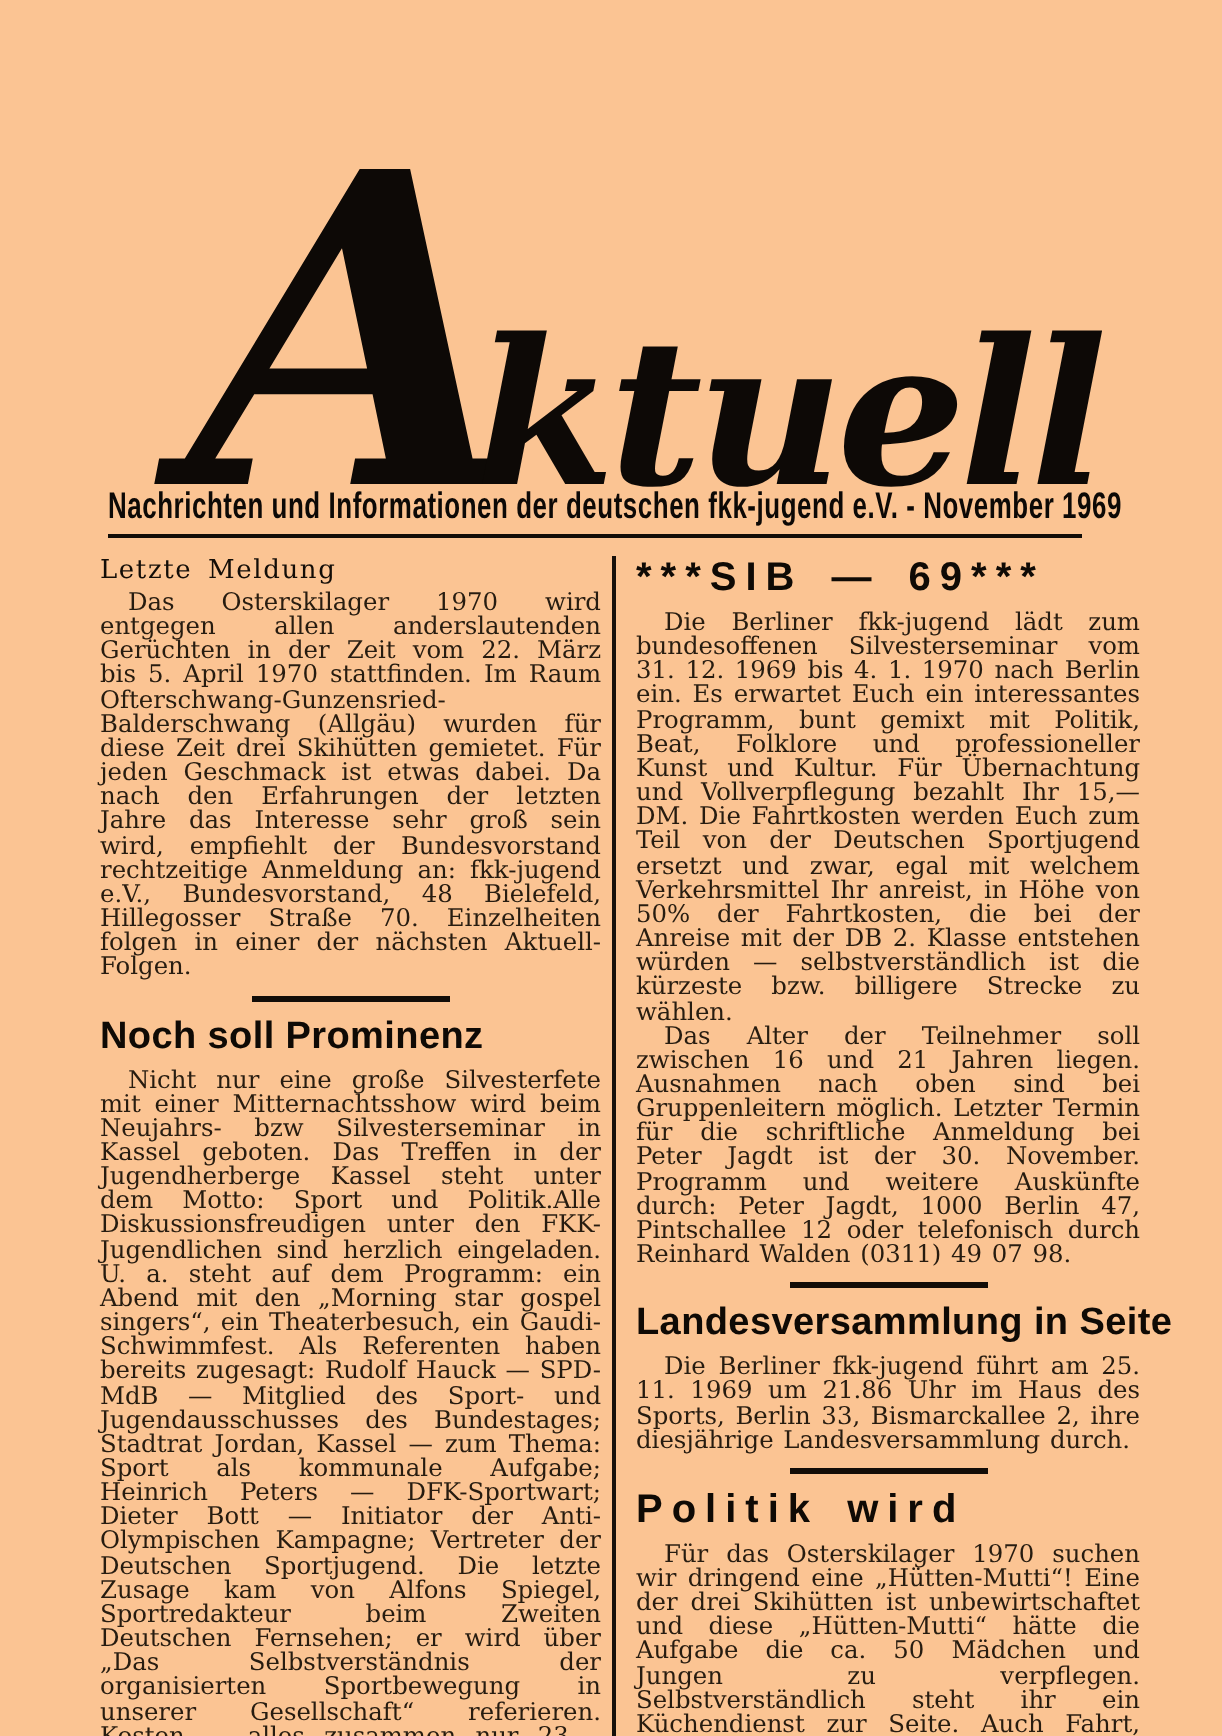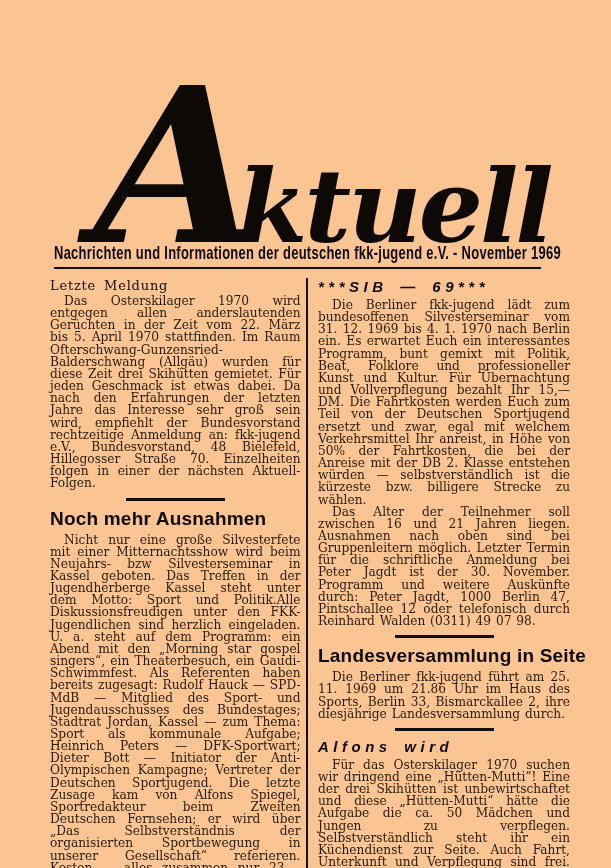--- a/index.html
+++ b/index.html
@@ -55,23 +55,23 @@
     color: #271c10; hyphens: auto;
     word-spacing: 1px;
   }
   .kicker {
     font-family: "DejaVu Serif", serif; font-weight: normal;
     font-size: 13px; letter-spacing: 0.8px; word-spacing: 3px;
     color: #130d07; margin: 0 0 2px 0;
   }
   h2 { margin: 0; color: #0f0a05; font-family: "Liberation Sans", sans-serif; }
   .caps-heading {
-    font-size: 15px; font-weight: bold;
+    font-size: 20px; font-weight: bold;
     letter-spacing: 4.5px; word-spacing: 4px;
-    margin: 0 0 4px 0; white-space: nowrap; font-style: italic;
+    margin: 0 0 4px 0; white-space: nowrap;
   }
   .marker-heading {
     font-size: 19px; font-weight: bold;
     letter-spacing: 0.2px; margin: 0 0 4px 0; white-space: nowrap;
   }
   .short-rule {
     width: 99px; height: 3px; background: #120d08;
     margin: 8px auto 7px auto;
   }
 </style>
@@ -88,32 +88,32 @@
       <span class="subtitle">Nachrichten und Informationen der deutschen fkk-jugend e.V. - November 1969</span>
     </div>
   </header>
 
   <main class="columns">
 
     <section class="col left">
       <div class="kicker">Letzte Meldung</div>
       <p class="body">Das Osterskilager 1970 wird entgegen allen anderslautenden Gerüchten in der Zeit vom 22. März bis 5. April 1970 stattfinden. Im Raum Ofterschwang-Gunzensried-Balderschwang (Allgäu) wurden für diese Zeit drei Skihütten gemietet. Für jeden Geschmack ist etwas dabei. Da nach den Erfahrungen der letzten Jahre das Interesse sehr groß sein wird, empfiehlt der Bundesvorstand rechtzeitige Anmeldung an: fkk-jugend e.V., Bundesvorstand, 48 Bielefeld, Hillegosser Straße 70. Einzelheiten folgen in einer der nächsten Aktuell-Folgen.</p>
       <div class="short-rule"></div>
-      <h2 class="marker-heading">Noch mehr Ausnahmen</h2>
+      <h2 class="marker-heading">Noch soll Prominenz</h2>
       <p class="body">Nicht nur eine große Silvesterfete mit einer Mitternachtsshow wird beim Neujahrs- bzw Silvesterseminar in Kassel geboten. Das Treffen in der Jugendherberge Kassel steht unter dem Motto: Sport und Politik.Alle Diskussionsfreudigen unter den FKK-Jugendlichen sind herzlich eingeladen. U. a. steht auf dem Programm: ein Abend mit den „Morning star gospel singers“, ein Theaterbesuch, ein Gaudi-Schwimmfest. Als Referenten haben bereits zugesagt: Rudolf Hauck — SPD-MdB — Mitglied des Sport- und Jugendausschusses des Bundestages; Stadtrat Jordan, Kassel — zum Thema: Sport als kommunale Aufgabe; Heinrich Peters — DFK-Sportwart; Dieter Bott — Initiator der Anti-Olympischen Kampagne; Vertreter der Deutschen Sportjugend. Die letzte Zusage kam von Alfons Spiegel, Sportredakteur beim Zweiten Deutschen Fernsehen; er wird über „Das Selbstverständnis der organisierten Sportbewegung in unserer Gesellschaft“ referieren. Kosten — alles zusammen nur 23,— DM! Anmeldung und Überweisung des Unkostenbeitrags (Postscheckkonto Ffm. 1714 77): Wolfgang Berger. 48 Bielefeld. Hillegosser Straße 70.</p>
     </section>
 
     <div class="col-rule"></div>
 
     <section class="col right">
       <h2 class="caps-heading">***SIB — 69***</h2>
       <p class="body">Die Berliner fkk-jugend lädt zum bundesoffenen Silvesterseminar vom 31. 12. 1969 bis 4. 1. 1970 nach Berlin ein. Es erwartet Euch ein interessantes Programm, bunt gemixt mit Politik, Beat, Folklore und professioneller Kunst und Kultur. Für Übernachtung und Vollverpflegung bezahlt Ihr 15,— DM. Die Fahrtkosten werden Euch zum Teil von der Deutschen Sportjugend ersetzt und zwar, egal mit welchem Verkehrsmittel Ihr anreist, in Höhe von 50% der Fahrtkosten, die bei der Anreise mit der DB 2. Klasse entstehen würden — selbstverständlich ist die kürzeste bzw. billigere Strecke zu wählen.</p>
       <p class="body">Das Alter der Teilnehmer soll zwischen 16 und 21 Jahren liegen. Ausnahmen nach oben sind bei Gruppenleitern möglich. Letzter Termin für die schriftliche Anmeldung bei Peter Jagdt ist der 30. November. Programm und weitere Auskünfte durch: Peter Jagdt, 1000 Berlin 47, Pintschallee 12 oder telefonisch durch Reinhard Walden (0311) 49 07 98.</p>
       <div class="short-rule"></div>
       <h2 class="marker-heading">Landesversammlung in Seite</h2>
       <p class="body">Die Berliner fkk-jugend führt am 25. 11. 1969 um 21.86 Uhr im Haus des Sports, Berlin 33, Bismarckallee 2, ihre diesjährige Landesversammlung durch.</p>
       <div class="short-rule"></div>
-      <h2 class="caps-heading">Alfons wird</h2>
+      <h2 class="caps-heading">Politik wird</h2>
       <p class="body">Für das Osterskilager 1970 suchen wir dringend eine „Hütten-Mutti“! Eine der drei Skihütten ist unbewirtschaftet und diese „Hütten-Mutti“ hätte die Aufgabe die ca. 50 Mädchen und Jungen zu verpflegen. Selbstverständlich steht ihr ein Küchendienst zur Seite. Auch Fahrt, Unterkunft und Verpflegung sind frei. Alle mutigen Muttis bitten wir um Meldung bei: Wolfgang Berger, Bundesvorstand der fkk-jugend, 48 Bielefeld, Hillegosser Straße 70, Tel. (0521) 2 73 24.</p>
     </section>
 
   </main>
 </div>
 
 </body></html>

